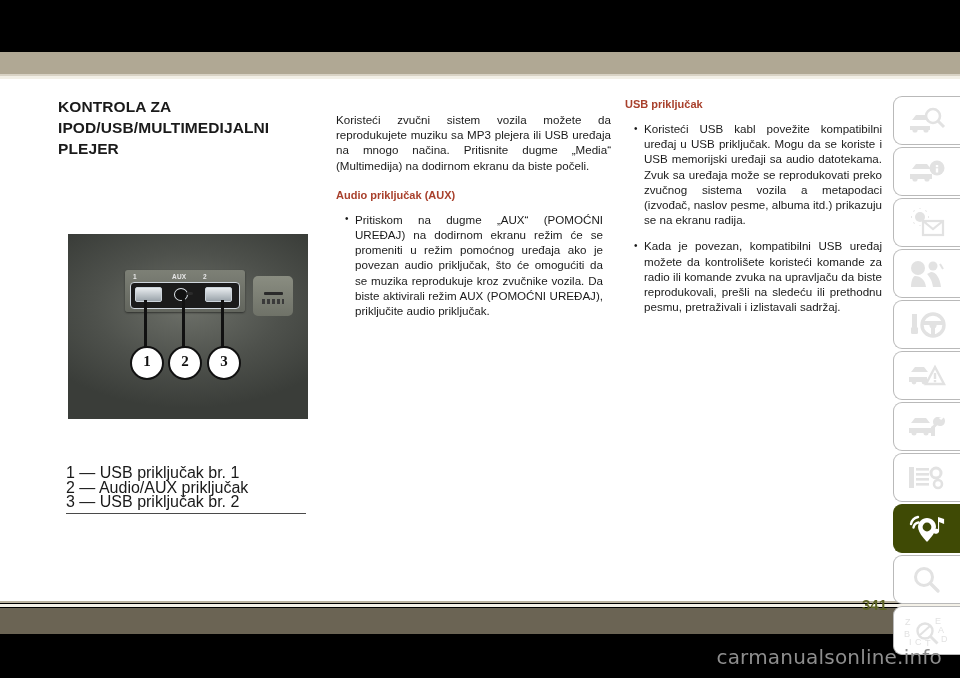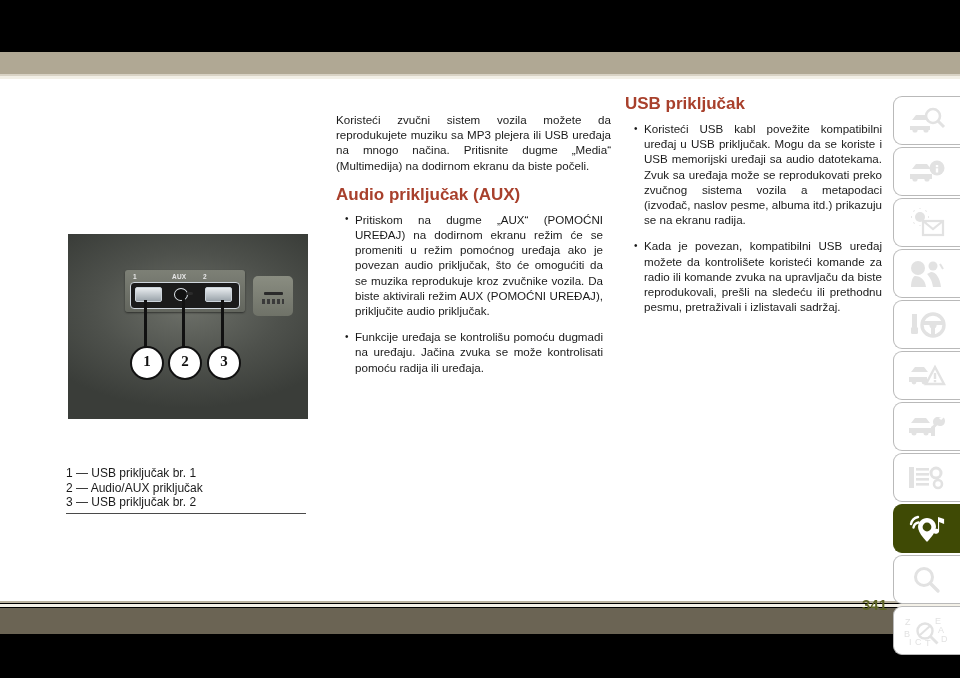--- a/index.html
+++ b/index.html
@@ -72,21 +72,21 @@
   h1.title{
     margin:0 0 16px 0;
     font-size:15.5px;
     line-height:21px;
     font-weight:bold;
     color:#1a1a1a;
     letter-spacing:.1px;
   }
   h2.sub{
     margin:14px 0 9px 0;
-    font-size:17px;
+    font-size:11px;
     line-height:16px;
     font-weight:bold;
     color:#a8402c;
   }
   h2.sub.first{margin-top:0;}
 
   p.body{
     margin:16px 0 11px 0;
     text-align:justify;
     text-justify:inter-word;
@@ -188,21 +188,21 @@
   .leader.l2{left:114px;top:64px;height:50px;}
   .leader.l3{left:153px;top:66px;height:48px;}
 
   .fig-caption{
     position:absolute;left:58px;top:440px;width:253px;
     text-align:center;
     font-size:11.8px;font-weight:bold;color:#1a1a1a;
   }
   .fig-legend{
     position:absolute;left:66px;top:466px;width:245px;
-    font-size:12px;line-height:14.6px;color:#1a1a1a;
+    font-size:16px;line-height:14.6px;color:#1a1a1a;
   }
   .fig-rule{
     position:absolute;left:66px;top:513px;width:240px;height:1px;background:#4a4a4a;
   }
 
   
   .pagenum{
     position:absolute;left:862px;top:596px;
     font-size:15px;font-weight:bold;color:#5c6324;
     font-family:"Liberation Sans", sans-serif;
@@ -248,20 +248,23 @@
   <div class="band-top-line1"></div>
   <div class="band-top-line2"></div>
 
   <div class="sheet"></div>
 
   <div class="band-bot-line1"></div>
   <div class="band-bot-line2"></div>
   <div class="band-bot-brown"></div>
   <div class="band-bot-black"></div>
 
+  <div class="col col1">
+    <h1 class="title">KONTROLA ZA IPOD/USB/MULTIMEDIJALNI PLEJER</h1>
+  </div>
 
   <div class="figure">
     <div class="fig-bgdark"></div>
     <div class="fig-panel"></div>
     <div class="fig-inner"></div>
 
     <div class="fig-lbl l1">1</div>
     <div class="fig-lbl l2">AUX</div>
     <div class="fig-lbl l3">2</div>
 
@@ -289,21 +292,20 @@
     <div>2 — Audio/AUX priključak</div>
     <div>3 — USB priključak br. 2</div>
   </div>
   <div class="fig-rule"></div>
 
   <div class="col col2">
     <p class="body">Koristeći zvučni sistem vozila možete da reprodukujete muziku sa MP3 plejera ili USB uređaja na mnogo načina. Pritisnite dugme „Media“ (Multimedija) na dodirnom ekranu da biste počeli.</p>
     <h2 class="sub">Audio priključak (AUX)</h2>
     <ul class="bullets">
       <li>Pritiskom na dugme „AUX“ (POMOĆNI UREĐAJ) na dodirnom ekranu režim će se promeniti u režim pomoćnog uređaja ako je povezan audio priključak, što će omogućiti da se muzika reprodukuje kroz zvučnike vozila. Da biste aktivirali režim AUX (POMOĆNI UREĐAJ), priključite audio priključak.</li>
-      <li>Funkcije uređaja se kontrolišu pomoću dugmadi na uređaju. Jačina zvuka se može kontrolisati pomoću radija ili uređaja.</li>
     </ul>
   </div>
 
   <div class="col col3">
     <h2 class="sub first">USB priključak</h2>
     <ul class="bullets">
       <li>Koristeći USB kabl povežite kompatibilni uređaj u USB priključak. Mogu da se koriste i USB memorijski uređaji sa audio datotekama. Zvuk sa uređaja može se reprodukovati preko zvučnog sistema vozila a metapodaci (izvođač, naslov pesme, albuma itd.) prikazuju se na ekranu radija.</li>
       <li>Kada je povezan, kompatibilni USB uređaj možete da kontrolišete koristeći komande za radio ili komande zvuka na upravljaču da biste reprodukovali, prešli na sledeću ili prethodnu pesmu, pretraživali i izlistavali sadržaj.</li>
     </ul>
   </div>
@@ -453,14 +455,15 @@
         <text class="tab-abc" x="38" y="27">D</text>
         <circle class="ic-stroke" cx="22" cy="16" r="7.5" stroke-width="2.4"></circle>
         <path class="ic-stroke" d="M27.5 21.5l7 7" stroke-width="2.8"></path>
         <path class="ic-stroke" d="M17 20l10-9" stroke-width="2"></path>
       </svg>
         </span>
     </div>
 
   </div>
 
+  <div class="watermark">carmanualsonline.info</div>
 
 </div>
 
 </body></html>

